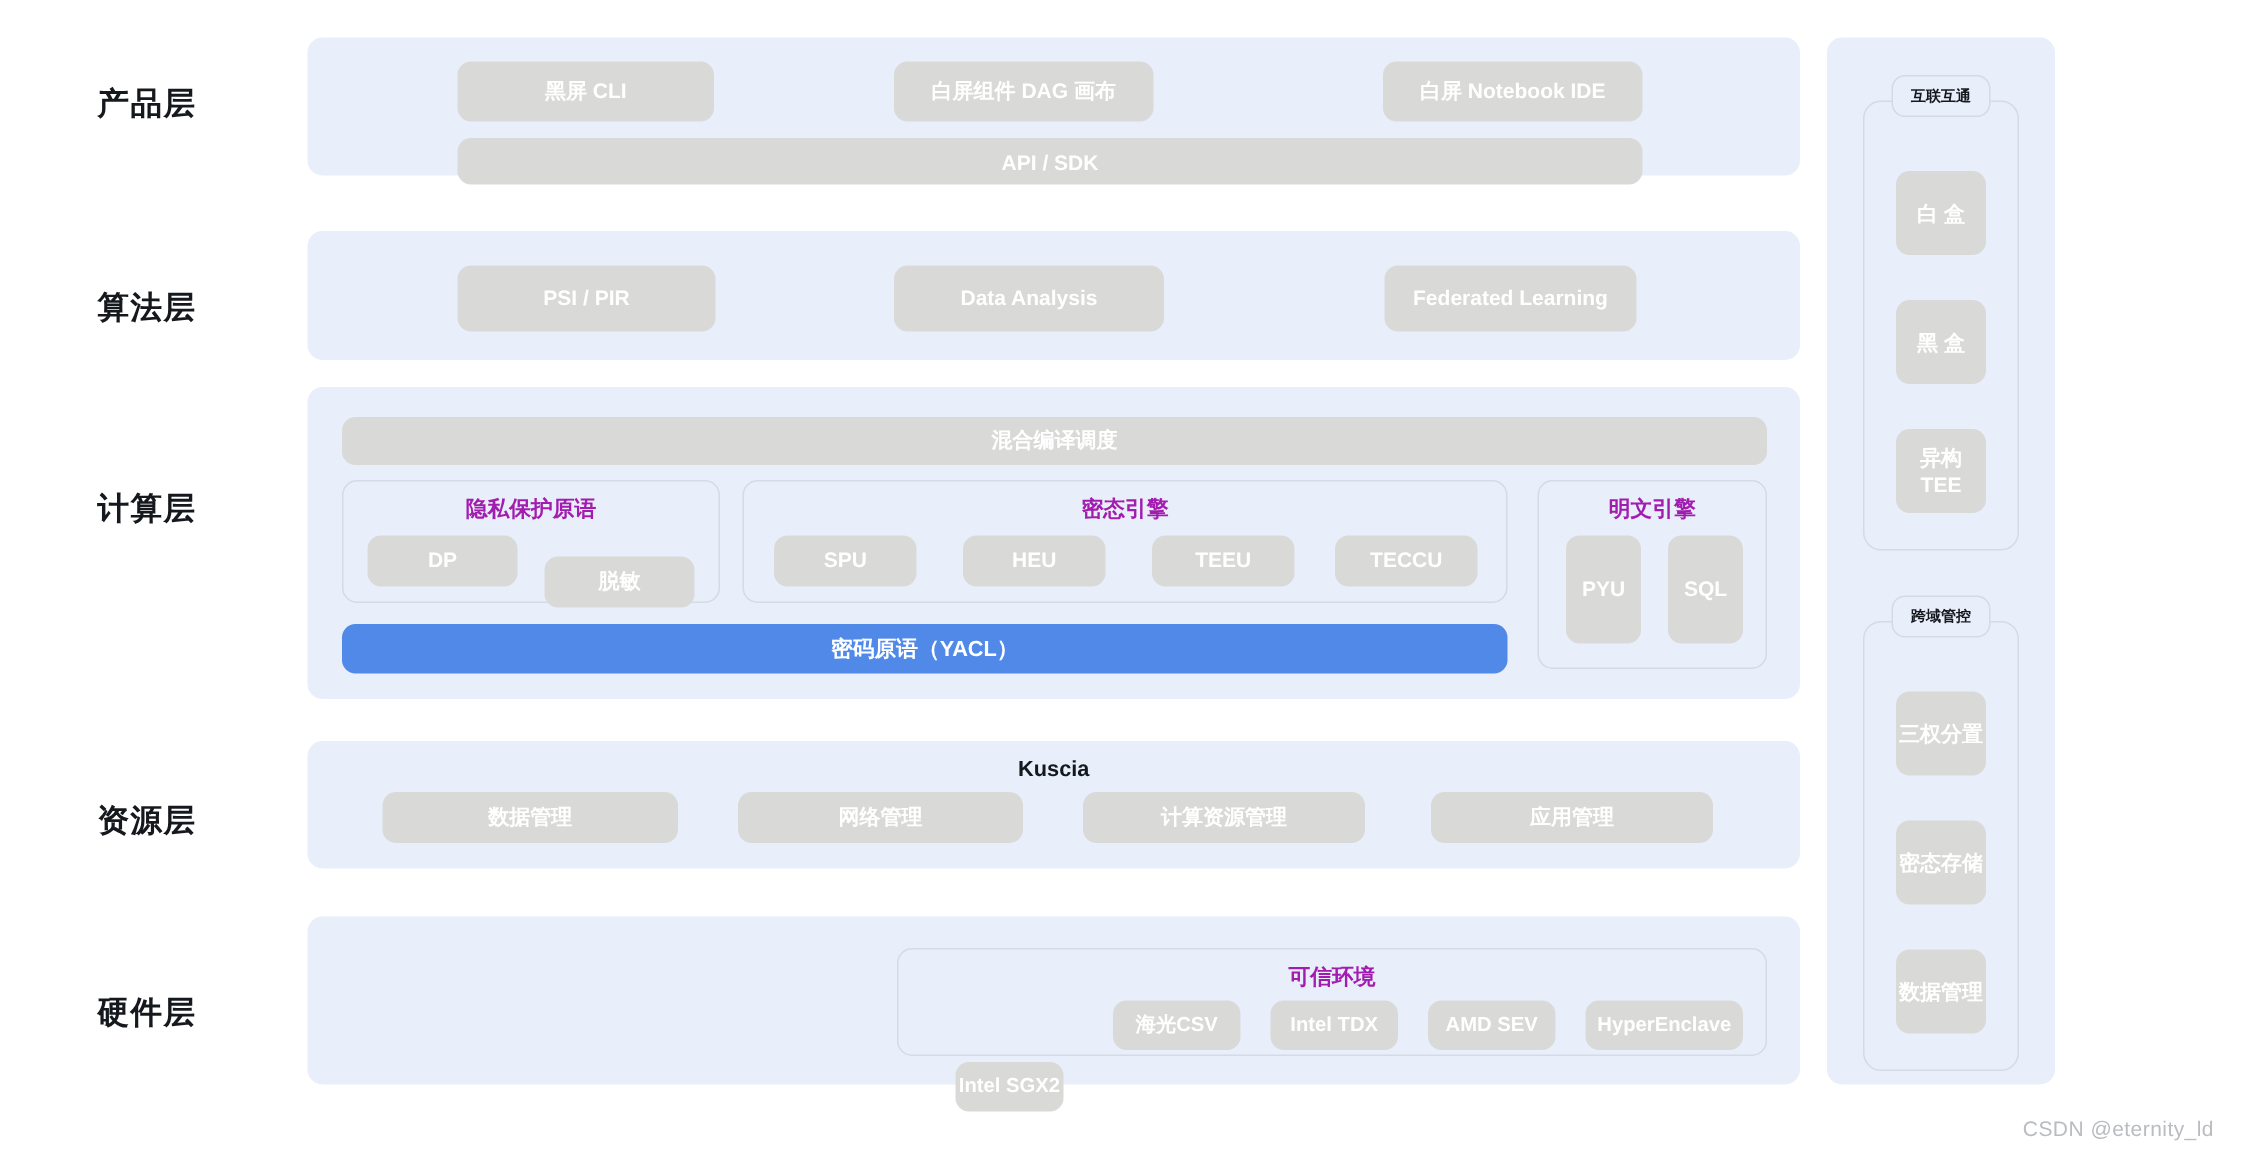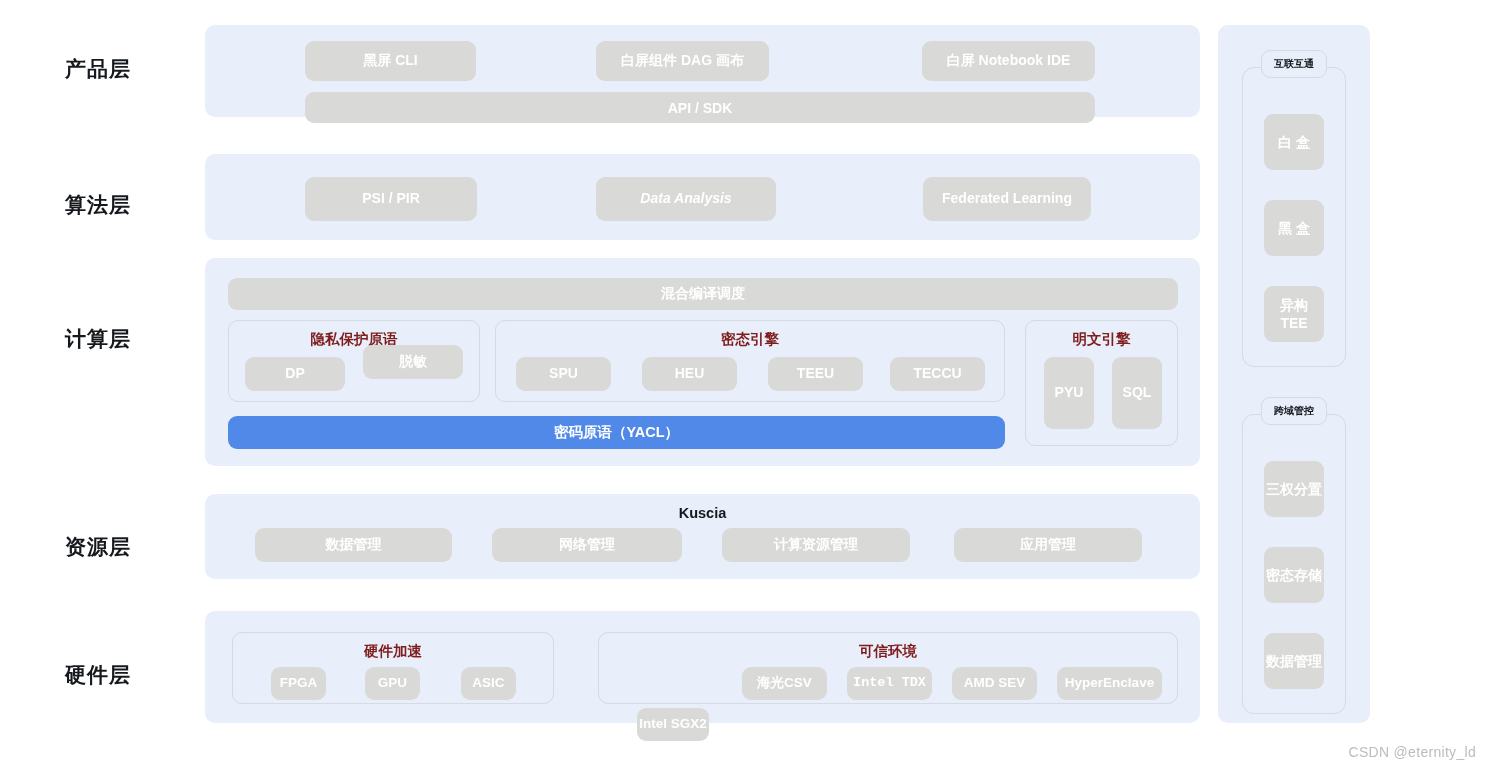--- a/index.html
+++ b/index.html
@@ -94,21 +94,21 @@
     box-sizing: border-box;
     background: transparent;
   }
   .group-title {
     position: absolute;
     left: 0; right: 0;
     top: 9px;
     text-align: center;
     font-size: 14.5px;
     font-weight: bold;
-    color: #7f1d1d;
+    color: #a21caf;
   }
 
   
   .section-title {
     position: absolute;
     text-align: center;
     font-size: 14.5px;
     font-weight: bold;
     color: #15181c;
   }
@@ -189,32 +189,32 @@
 
     <div class="layer" style="top:25px; height:92px;">
       <div class="chip" style="left:100px;  top:16px; width:171px; height:40px;">黑屏 CLI</div>
       <div class="chip" style="left:391px;  top:16px; width:173px; height:40px;">白屏组件 DAG 画布</div>
       <div class="chip" style="left:717px;  top:16px; width:173px; height:40px;">白屏 Notebook IDE</div>
       <div class="bar" style="left:100px; top:67px; width:790px; height:31px;">API / SDK</div>
     </div>
 
     <div class="layer" style="top:154px; height:86px;">
       <div class="chip" style="left:100px; top:23px; width:172px; height:44px;">PSI / PIR</div>
-      <div class="chip" style="left:391px; top:23px; width:180px; height:44px;font-style:italic;">Data Analysis</div>
+      <div class="chip" style="left:391px; top:23px; width:180px; height:44px;">Data Analysis</div>
       <div class="chip" style="left:718px; top:23px; width:168px; height:44px;">Federated Learning</div>
     </div>
 
     <div class="layer" style="top:258px; height:208px;">
 
       <div class="bar" style="left:23px; top:20px; width:950px; height:32px;">混合编译调度</div>
 
       <div class="group" style="left:23px; top:62px; width:252px; height:82px;">
         <div class="group-title">隐私保护原语</div>
         <div class="chip" style="left:16px; top:36px; width:100px; height:34px;">DP</div>
-        <div class="chip" style="left:134px; top:24px; width:100px; height:34px;">脱敏</div>
+        <div class="chip" style="left:134px; top:50px; width:100px; height:34px;">脱敏</div>
       </div>
 
       <div class="group" style="left:290px; top:62px; width:510px; height:82px;">
         <div class="group-title">密态引擎</div>
         <div class="chip" style="left:20px;  top:36px; width:95px; height:34px;">SPU</div>
         <div class="chip" style="left:146px; top:36px; width:95px; height:34px;">HEU</div>
         <div class="chip" style="left:272px; top:36px; width:95px; height:34px;">TEEU</div>
         <div class="chip" style="left:394px; top:36px; width:95px; height:34px;">TECCU</div>
       </div>
 
@@ -230,32 +230,26 @@
     <div class="layer" style="top:494px; height:85px;">
       <div class="section-title" style="left:0; right:0; top:11px;">Kuscia</div>
       <div class="chip" style="left:50px;  top:34px; width:197px; height:34px;">数据管理</div>
       <div class="chip" style="left:287px; top:34px; width:190px; height:34px;">网络管理</div>
       <div class="chip" style="left:517px; top:34px; width:188px; height:34px;">计算资源管理</div>
       <div class="chip" style="left:749px; top:34px; width:188px; height:34px;">应用管理</div>
     </div>
 
     <div class="layer" style="top:611px; height:112px;">
 
-      <div class="group" style="left:27px; top:21px; width:322px; height:72px;">
-        <div class="group-title">硬件加速</div>
-        <div class="chip small" style="left:38px;  top:34px; width:55px; height:33px;">FPGA</div>
-        <div class="chip small" style="left:132px; top:34px; width:55px; height:33px;">GPU</div>
-        <div class="chip small" style="left:228px; top:34px; width:55px; height:33px;">ASIC</div>
-      </div>
 
       <div class="group" style="left:393px; top:21px; width:580px; height:72px;">
         <div class="group-title">可信环境</div>
         <div class="chip small" style="left:38px;  top:34px; width:72px; height:33px;margin-top:41px;">Intel SGX2</div>
         <div class="chip small" style="left:143px; top:34px; width:85px; height:33px;">海光CSV</div>
-        <div class="chip small" style="left:248px; top:34px; width:85px; height:33px;font-family:Liberation Mono, monospace;">Intel TDX</div>
+        <div class="chip small" style="left:248px; top:34px; width:85px; height:33px;">Intel TDX</div>
         <div class="chip small" style="left:353px; top:34px; width:85px; height:33px;">AMD SEV</div>
         <div class="chip small" style="left:458px; top:34px; width:105px; height:33px;">HyperEnclave</div>
       </div>
     </div>
 
   </div>
 
   <div class="side-wrap">
 
     <div class="side-panel" style="top:42px; height:300px;">

